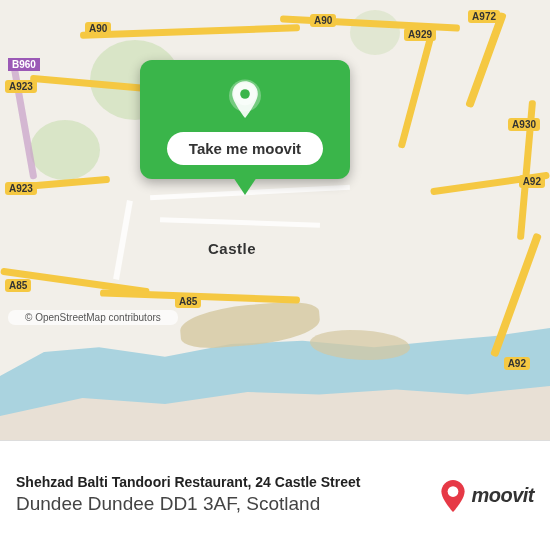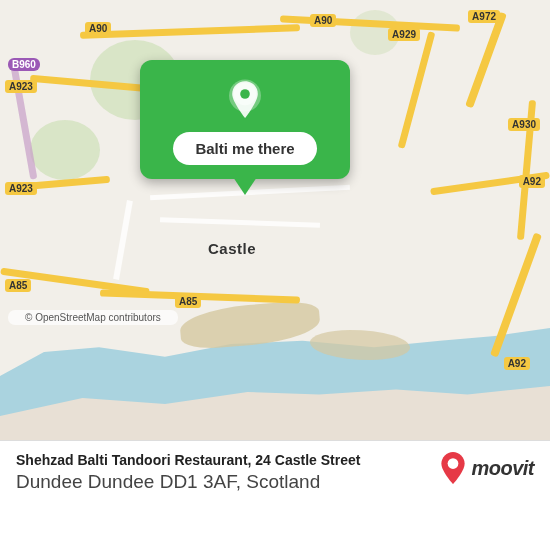--- a/index.html
+++ b/index.html
@@ -239,21 +239,21 @@
       color: #333;
       white-space: nowrap;
     }
 
     .road-label-white {
       position: absolute;
       font-size: 10px;
       font-weight: bold;
       background: #9b59b6;
       padding: 1px 4px;
-      border-radius: 6px;
+      border-radius: 0;
       color: white;
       white-space: nowrap;
     }
 
     
     .city-name {
       position: absolute;
       font-size: 15px;
       font-weight: bold;
       color: #333;
@@ -307,21 +307,21 @@
       border-right: 12px solid transparent;
       border-top: 18px solid #3ab54a;
     }
 
     
     #info-bar {
       width: 550px;
       height: 110px;
       background: white;
       display: flex;
-      align-items: flex-start;
+      align-items: center;
       padding: 10px 16px;
       border-top: 1px solid #ddd;
       gap: 23px;
     }
 
     .info-text {
       flex: 1;
     }
 
     .info-attribution {
@@ -405,41 +405,41 @@
   <div class="road road-a923-top"></div>
   <div class="road road-a923-bottom"></div>
 
   <div class="road-local road-l1"></div>
   <div class="road-local road-l2"></div>
   <div class="road-local road-l3"></div>
 
   <div class="road-label" style="top:22px; left:85px;">A90</div>
   <div class="road-label" style="top:14px; left:310px;">A90</div>
   <div class="road-label" style="top:10px; right:50px;">A972</div>
-  <div class="road-label" style="top:28px; right:130px;">A929</div>
+  <div class="road-label" style="top:28px; right:114px;">A929</div>
   <div class="road-label" style="top:118px; right:10px;">A930</div>
   <div class="road-label" style="top:175px; right:5px;">A92</div>
   <div class="road-label" style="bottom:70px; right:20px;">A92</div>
   <div class="road-label" style="top:80px; left:5px;">A923</div>
   <div class="road-label" style="top:182px; left:5px;">A923</div>
   <div class="road-label" style="bottom:148px; left:5px;">A85</div>
   <div class="road-label" style="bottom:132px; left:175px;">A85</div>
   <div class="road-label-white" style="top:58px; left:8px;">B960</div>
 
   <div class="city-name" style="top:240px; left:208px;">Castle</div>
 
   <div class="popup-card">
 
     <svg class="popup-pin" viewBox="0 0 44 55" xmlns="http://www.w3.org/2000/svg">
       <circle cx="22" cy="22" r="20" fill="white" opacity="0.3"></circle>
       <circle cx="22" cy="20" r="14" fill="white" opacity="0.5"></circle>
       <path d="M22 4 C13 4 6 11 6 20 C6 30 22 50 22 50 C22 50 38 30 38 20 C38 11 31 4 22 4 Z" fill="white" opacity="0.9"></path>
       <circle cx="22" cy="20" r="6" fill="#3ab54a"></circle>
     </svg>
-    <button class="popup-btn">Balti me there</button>
+    <button class="popup-btn">Take me moovit</button>
   </div>
 
   <div class="info-attribution">© OpenStreetMap contributors</div>
 </div>
 
 <div id="info-bar">
   <div class="info-text">
     <div class="restaurant-name">Shehzad Balti Tandoori Restaurant, 24 Castle Street</div>
     <div class="restaurant-address">Dundee Dundee DD1 3AF, Scotland</div>
   </div>

